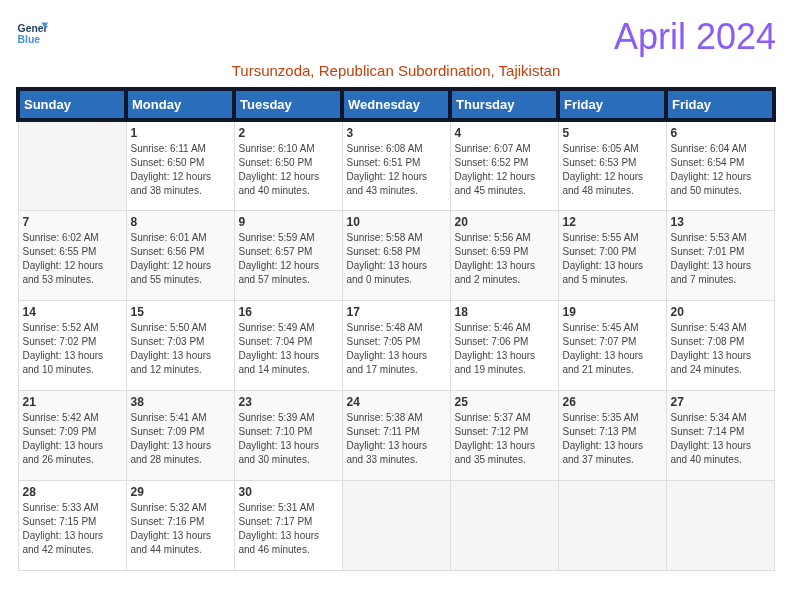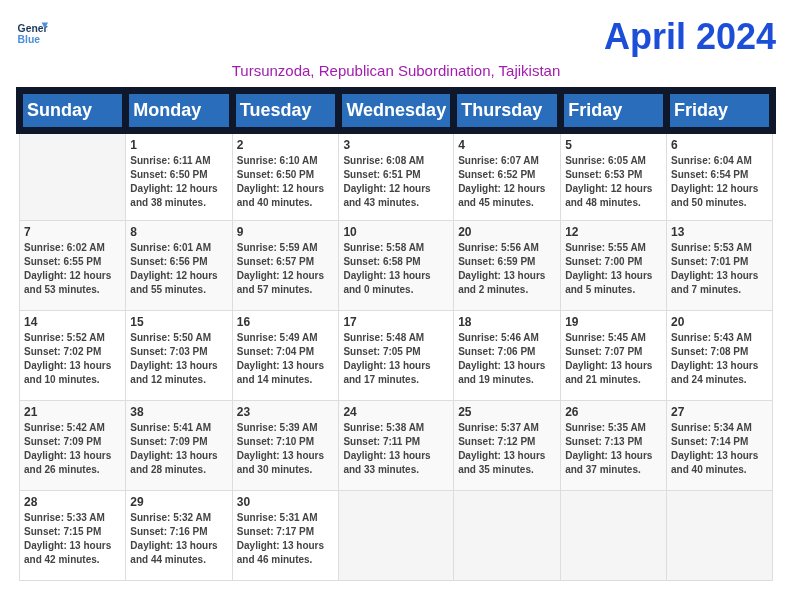--- a/index.html
+++ b/index.html
@@ -23,41 +23,41 @@
     .logo-icon {
       width: 32px;
       height: 32px;
       margin-right: 4px;
     }
     .title-block {
       text-align: right;
     }
     .month-title {
       font-size: 36px;
-      font-weight: bold;
-      color: #1d4ed8;
+      font-weight: normal;
+      color: #8b5cf6;
     }
     .subtitle {
       font-size: 15px;
-      color: #a21caf;
+      color: #c2410c;
       text-align: center;
       margin-bottom: 8px;
     }
     table {
       width: 100%;
       border-collapse: collapse;
       font-size: 11px;
     }
     thead tr th {
       background-color: #2a6ebb;
       color: #fff;
       padding: 6px 4px;
       text-align: left;
-      font-size: 18px;
-      border: 7px solid #0f172a;
+      font-size: 13px;
+      border: 4px solid #0f172a;
     }
     tbody tr td {
       border: 1px solid #ddd;
       vertical-align: top;
       padding: 4px;
       width: 14.28%;
       min-height: 80px;
       height: 90px;
       background: #fff;
     }
@@ -68,21 +68,20 @@
       font-weight: bold;
       font-size: 12px;
       color: #333;
       display: block;
       margin-bottom: 2px;
     }
     .day-info {
       color: #444;
       font-size: 10px;
       line-height: 1.4;
-      font-weight: bold;
     }
     .empty-cell {
       background: #f5f5f5 !important;
     }
   </style>
 </head>
 <body>
 
 <div class="header">
   <div class="logo">

